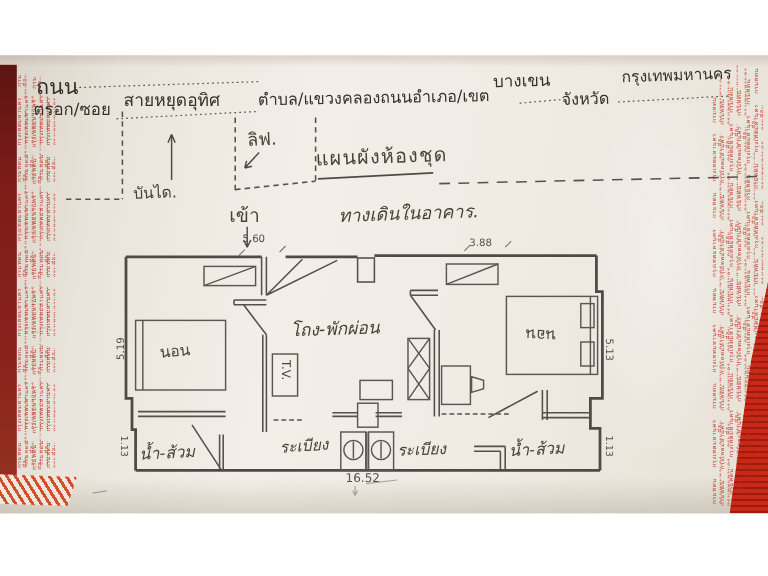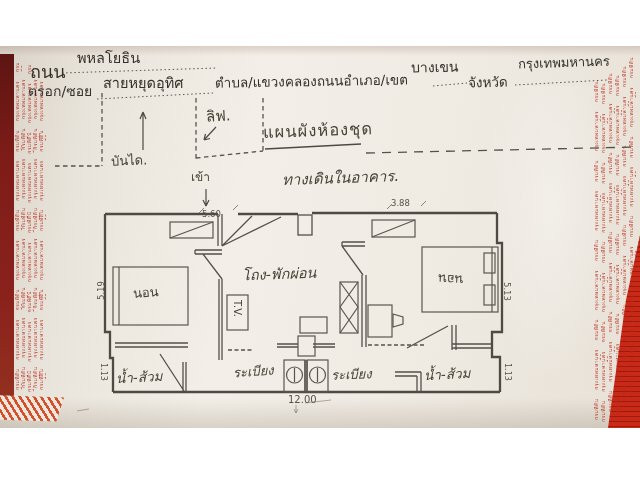--- a/index.html
+++ b/index.html
@@ -153,43 +153,42 @@
 
     <g stroke="#5c584f" stroke-width=".9" fill="none" opacity=".8">
       <path d="M199,213 l5,-5 M233,210 l5,-5 M387,209 l5,-5 M421,206 l5,-5"></path>
     </g>
     <g stroke="#6a655c" stroke-width="1" fill="none" opacity=".5">
       <path d="M77,411 l12,-2 M305,403 l26,-3 M296,405 v8 M296,413 l-2,-4 M296,413 l2,-4"></path>
     </g>
   </svg>
 
   <span class="lbl typed" style="left:30px;top:57px;font-size:18px">ถนน</span>
-  <span class="lbl typed" style="left:77px;top:46px;font-size:14.5px">พหลโยธิน</span>
   <span class="lbl typed" style="left:28px;top:80px;font-size:14px">ตรอก/ซอย</span>
   <span class="lbl typed" style="left:103px;top:71px;font-size:14.5px">สายหยุดอุทิศ</span>
   <span class="lbl typed" style="left:215px;top:70px;font-size:13.5px;transform:rotate(-1deg)"><span>ตำบล/แขวง</span><span>คลองถนน</span><span>อำเภอ/เขต</span></span>
   <span class="lbl typed" style="left:411px;top:56px;font-size:14px;transform:rotate(-1.5deg)">บางเขน</span>
   <span class="lbl typed" style="left:468px;top:71px;font-size:13.5px;transform:rotate(-1.5deg)">จังหวัด</span>
   <span class="lbl typed" style="left:518px;top:52px;font-size:13px;transform:rotate(-2deg)">กรุงเทพมหานคร</span>
 
   <span class="lbl hand" style="left:263px;top:117px;font-size:16.5px;letter-spacing:1px;transform:rotate(-2deg)">แผนผังห้องชุด</span>
   <span class="lbl hand" style="left:206px;top:104px;font-size:15px;transform:rotate(-3deg)">ลิฟ.</span>
   <span class="lbl hand" style="left:111px;top:150px;font-size:13px;transform:rotate(-2deg)">บันได.</span>
-  <span class="lbl hand" style="left:191px;top:167px;font-size:12px">เข้า</span>
+  <span class="lbl hand" style="left:191px;top:167px;font-size:16px">เข้า</span>
   <span class="lbl hand" style="left:282px;top:166px;font-size:15px;font-style:italic;transform:rotate(-2deg)">ทางเดินในอาคาร.</span>
   <span class="lbl hand" style="left:242px;top:262px;font-size:14.5px;font-style:italic;transform:rotate(-2deg)">โถง-พักผ่อน</span>
   <span class="lbl hand" style="left:133px;top:282px;font-size:13px;transform:rotate(-5deg)">นอน</span>
   <span class="lbl hand" style="left:438px;top:269px;font-size:13px;transform:rotate(183deg)">นอน</span>
   <span class="lbl hand" style="left:229px;top:303px;font-size:10px;transform:rotate(90deg)">T.V.</span>
   <span class="lbl hand" style="left:116px;top:366px;font-size:13.5px;font-style:italic;transform:rotate(-3deg)">น้ำ-ส้วม</span>
   <span class="lbl hand" style="left:424px;top:363px;font-size:13.5px;font-style:italic;transform:rotate(-3deg)">น้ำ-ส้วม</span>
   <span class="lbl hand" style="left:233px;top:361px;font-size:13px;font-style:italic;transform:rotate(-4deg)">ระเบียง</span>
   <span class="lbl hand" style="left:331px;top:364px;font-size:13px;font-style:italic;transform:rotate(-2deg)">ระเบียง</span>
 
-  <span class="lbl dim" style="left:202px;top:209px;font-size:8.5px">5.60</span>
+  <span class="lbl dim" style="left:202px;top:195px;font-size:8.5px">5.60</span>
   <span class="lbl dim" style="left:391px;top:198px;font-size:8.5px">3.88</span>
   <span class="lbl dim" style="left:96px;top:300px;font-size:8.5px;transform:rotate(-90deg);transform-origin:0 0">5.19</span>
   <span class="lbl dim" style="left:512px;top:282px;font-size:8.5px;transform:rotate(90deg);transform-origin:0 0">5.13</span>
-  <span class="lbl dim" style="left:288px;top:394px;font-size:10px">12.00</span>
+  <span class="lbl dim" style="left:288px;top:394px;font-size:10px">16.52</span>
   <span class="lbl dim" style="left:108px;top:363px;font-size:8px;transform:rotate(90deg);transform-origin:0 0">1.13</span>
   <span class="lbl dim" style="left:512px;top:363px;font-size:8px;transform:rotate(90deg);transform-origin:0 0">1.13</span>
 
 </div>
 
 </body></html>

